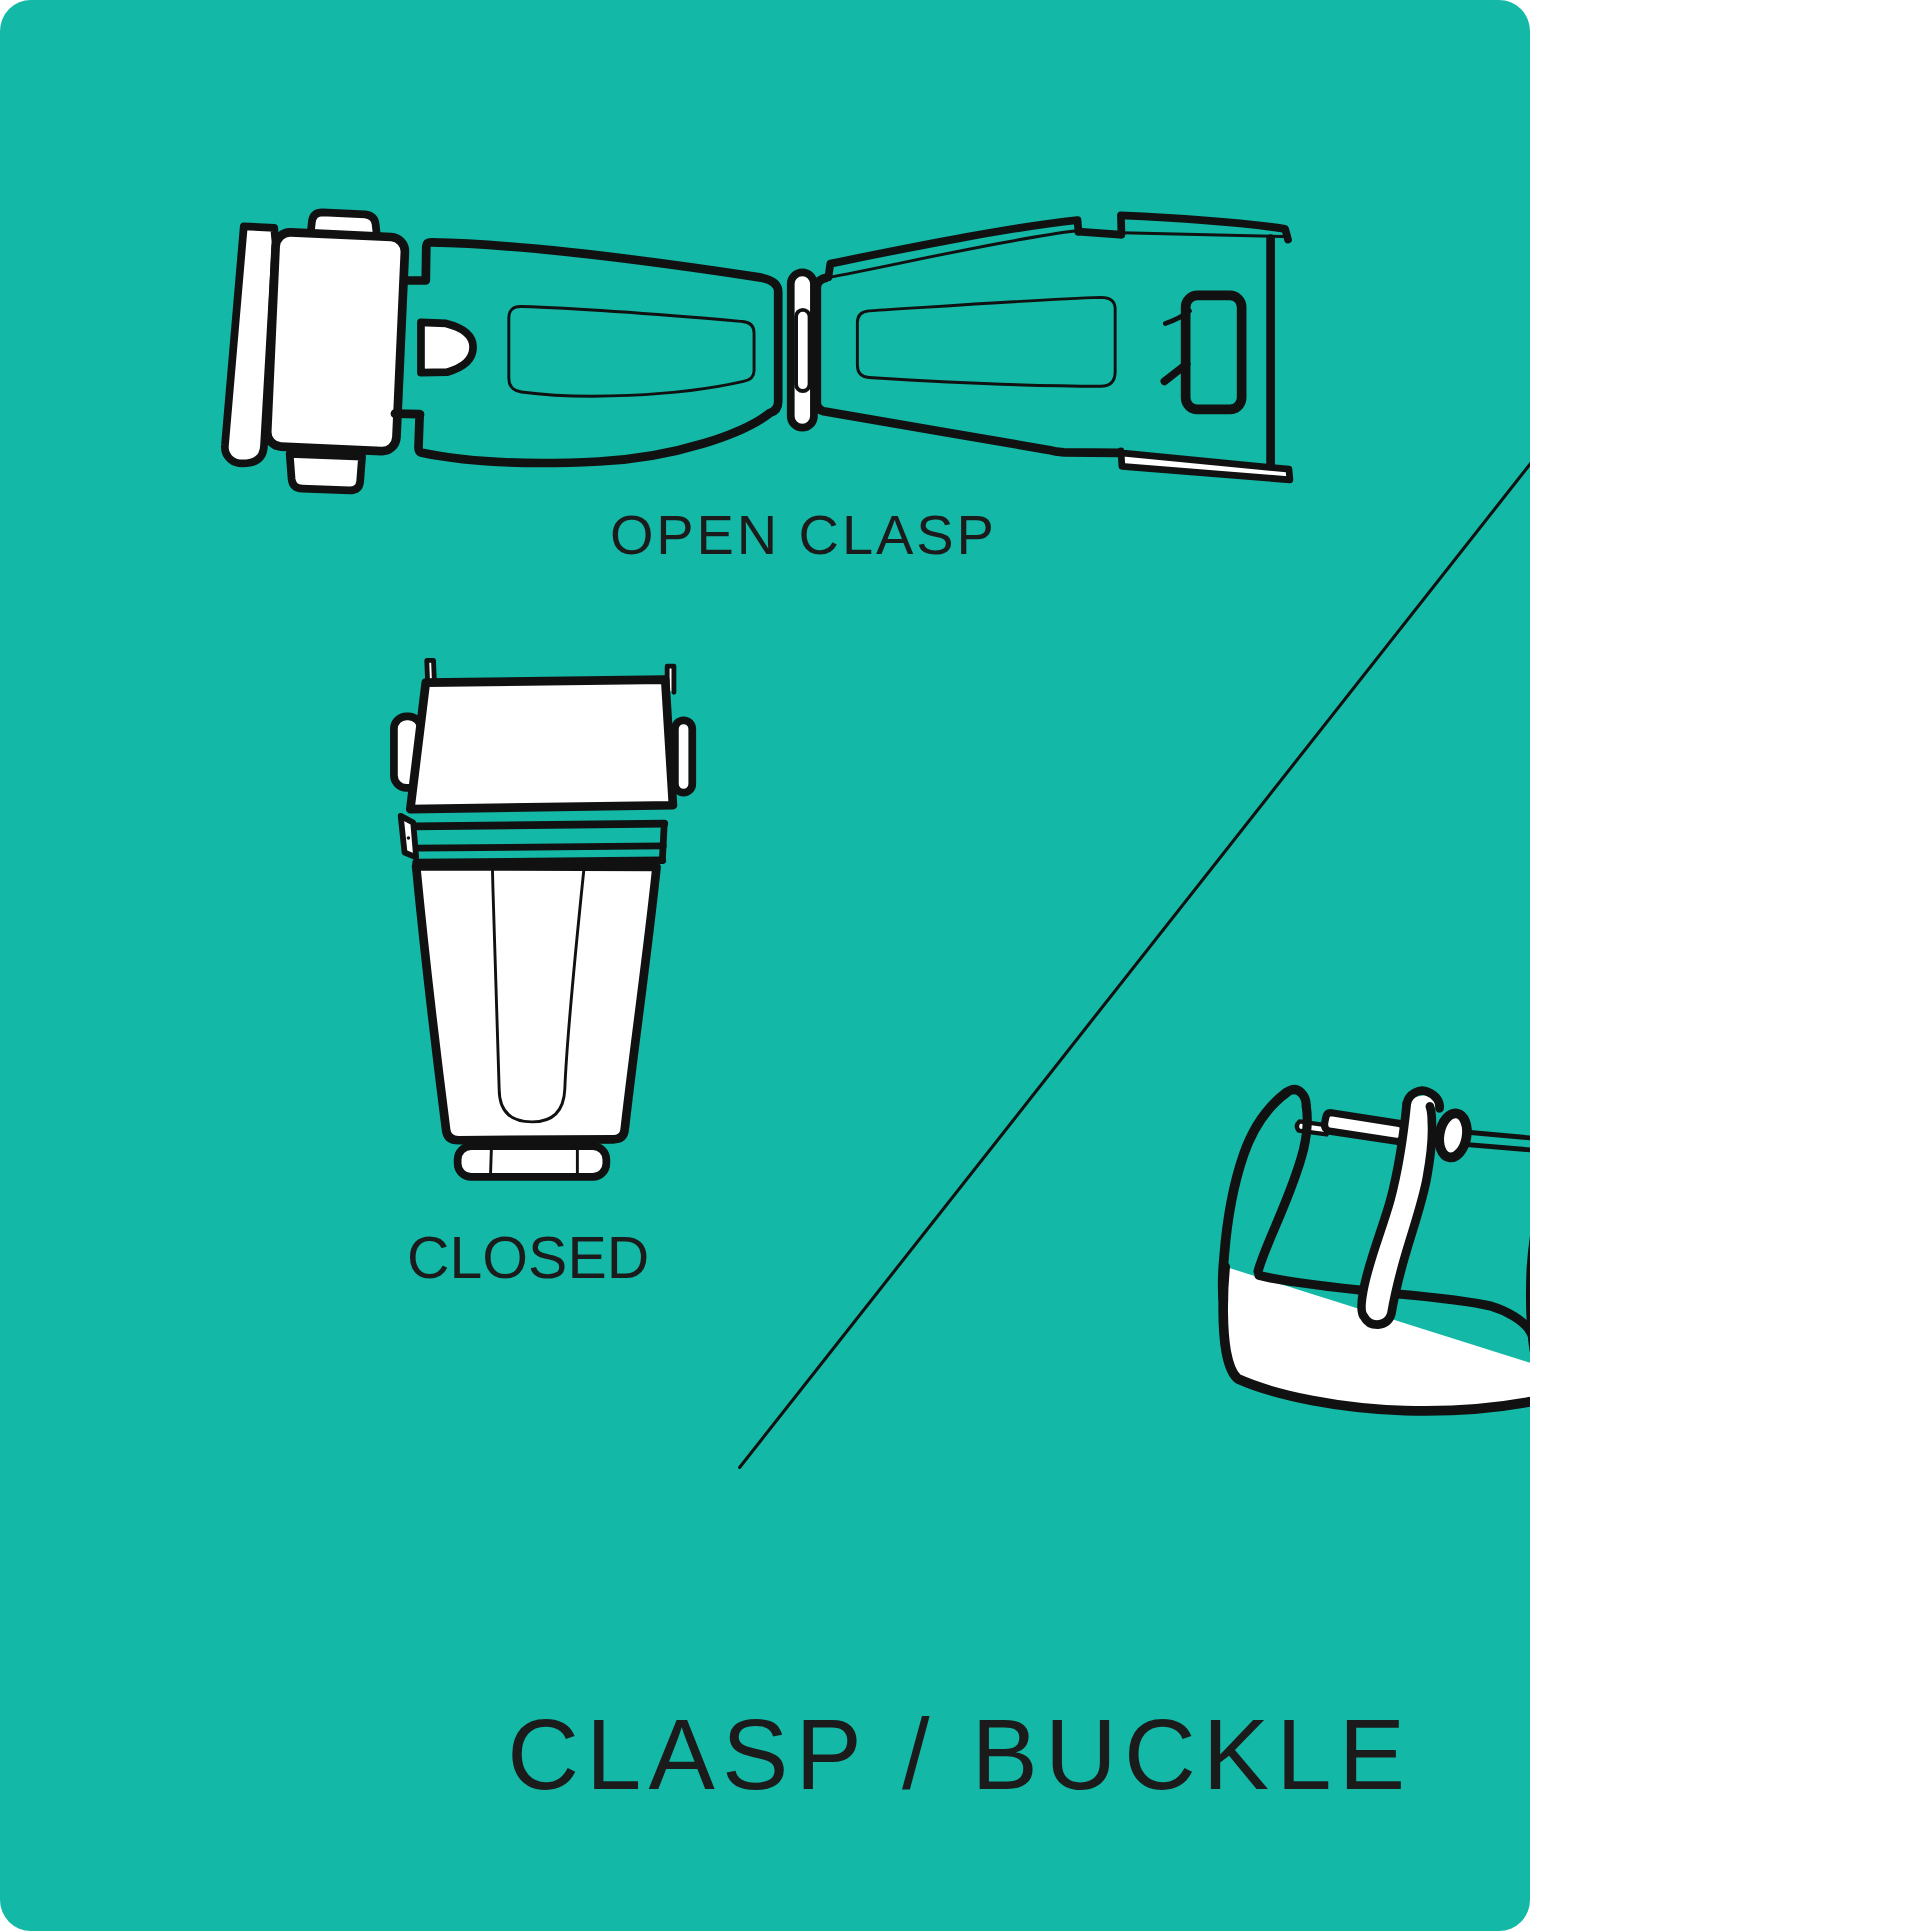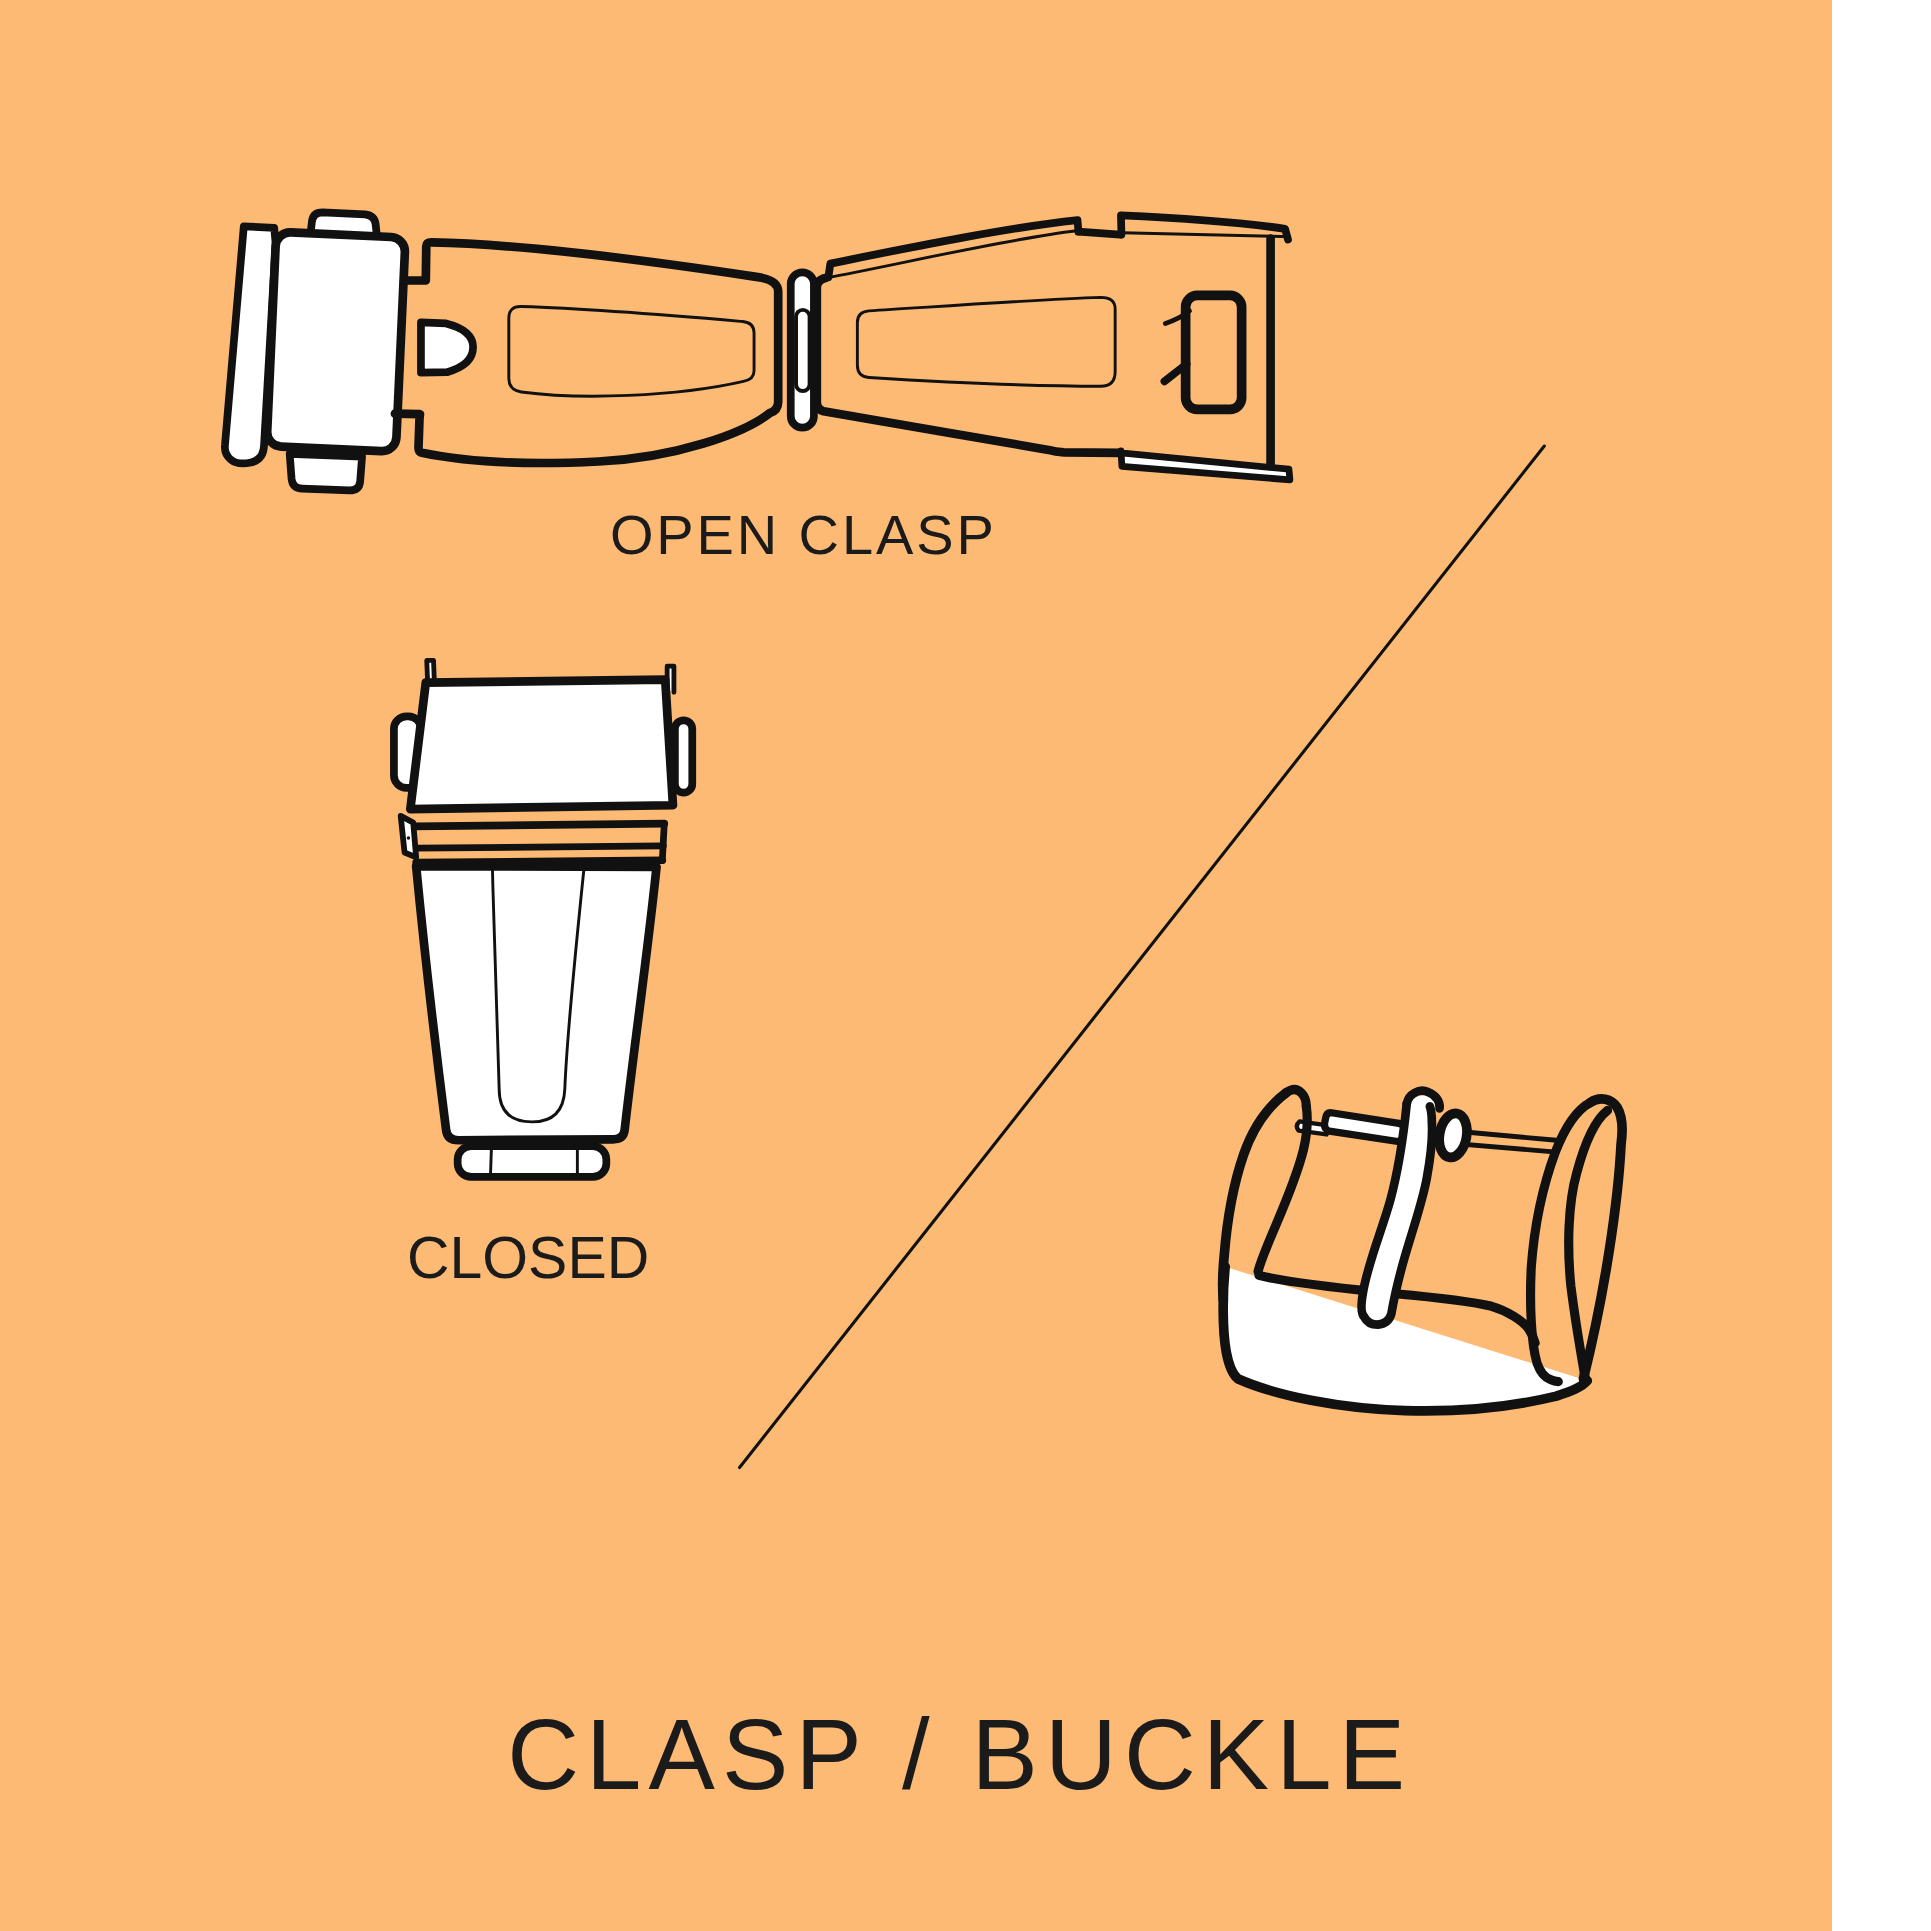--- a/index.html
+++ b/index.html
@@ -1,16 +1,16 @@
 <!DOCTYPE html>
 <html><head>
 <meta charset="utf-8">
 <style>
   html,body{margin:0;padding:0;background:#ffffff;}
-  #page{width:1832px;height:1931px;position:relative;background:#fdba74;overflow:hidden;}
+  #page{width:1530px;height:1931px;position:relative;background:#14b8a6;overflow:hidden;border-radius:31px;}
   svg{position:absolute;top:0;left:0;}
   text{font-family:"Liberation Sans", sans-serif;fill:#1b1b1b;}
 </style>
 </head>
 <body>
 <div id="page">
 <svg width="1931" height="1931" viewBox="0 0 2000 2000" fill="none" stroke-linecap="round" stroke-linejoin="round">
 
 <g stroke="#111111">
 

